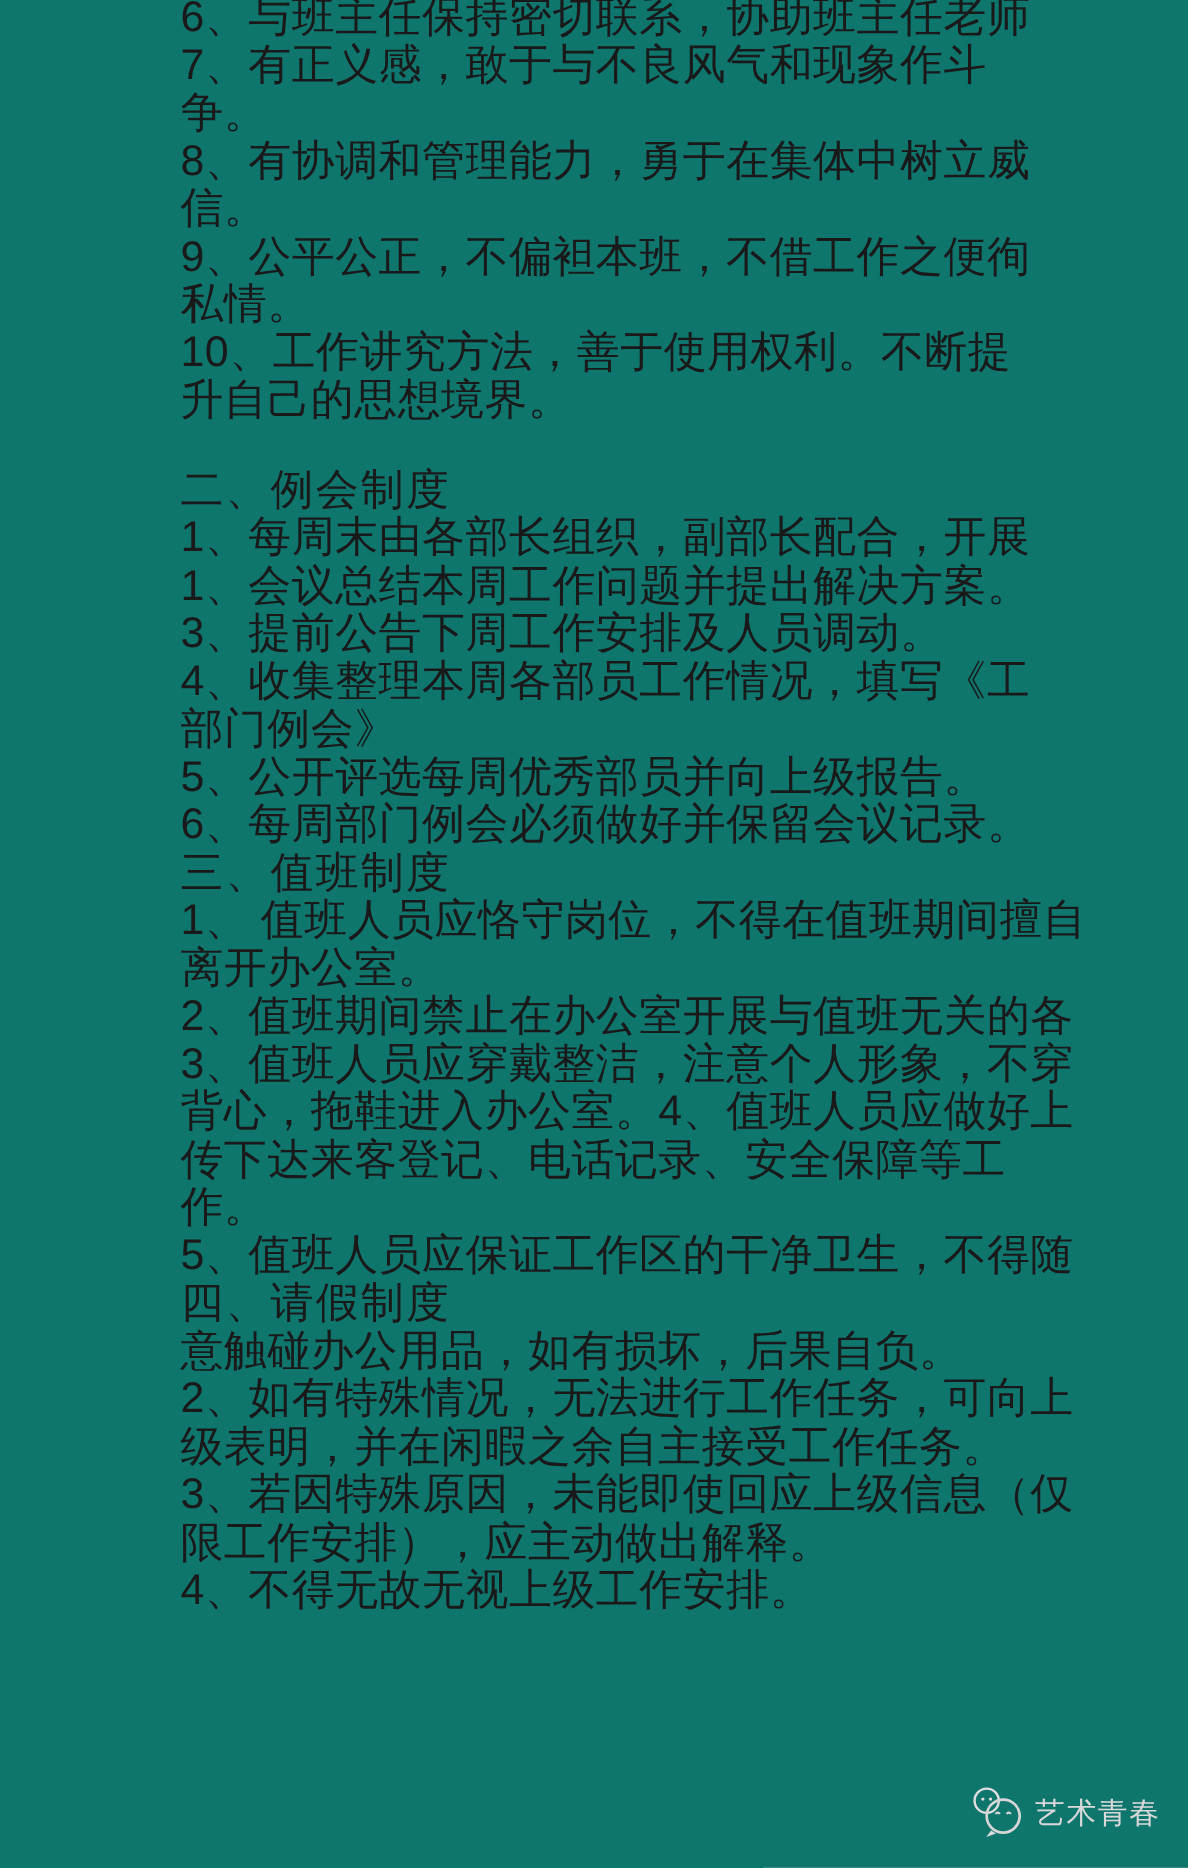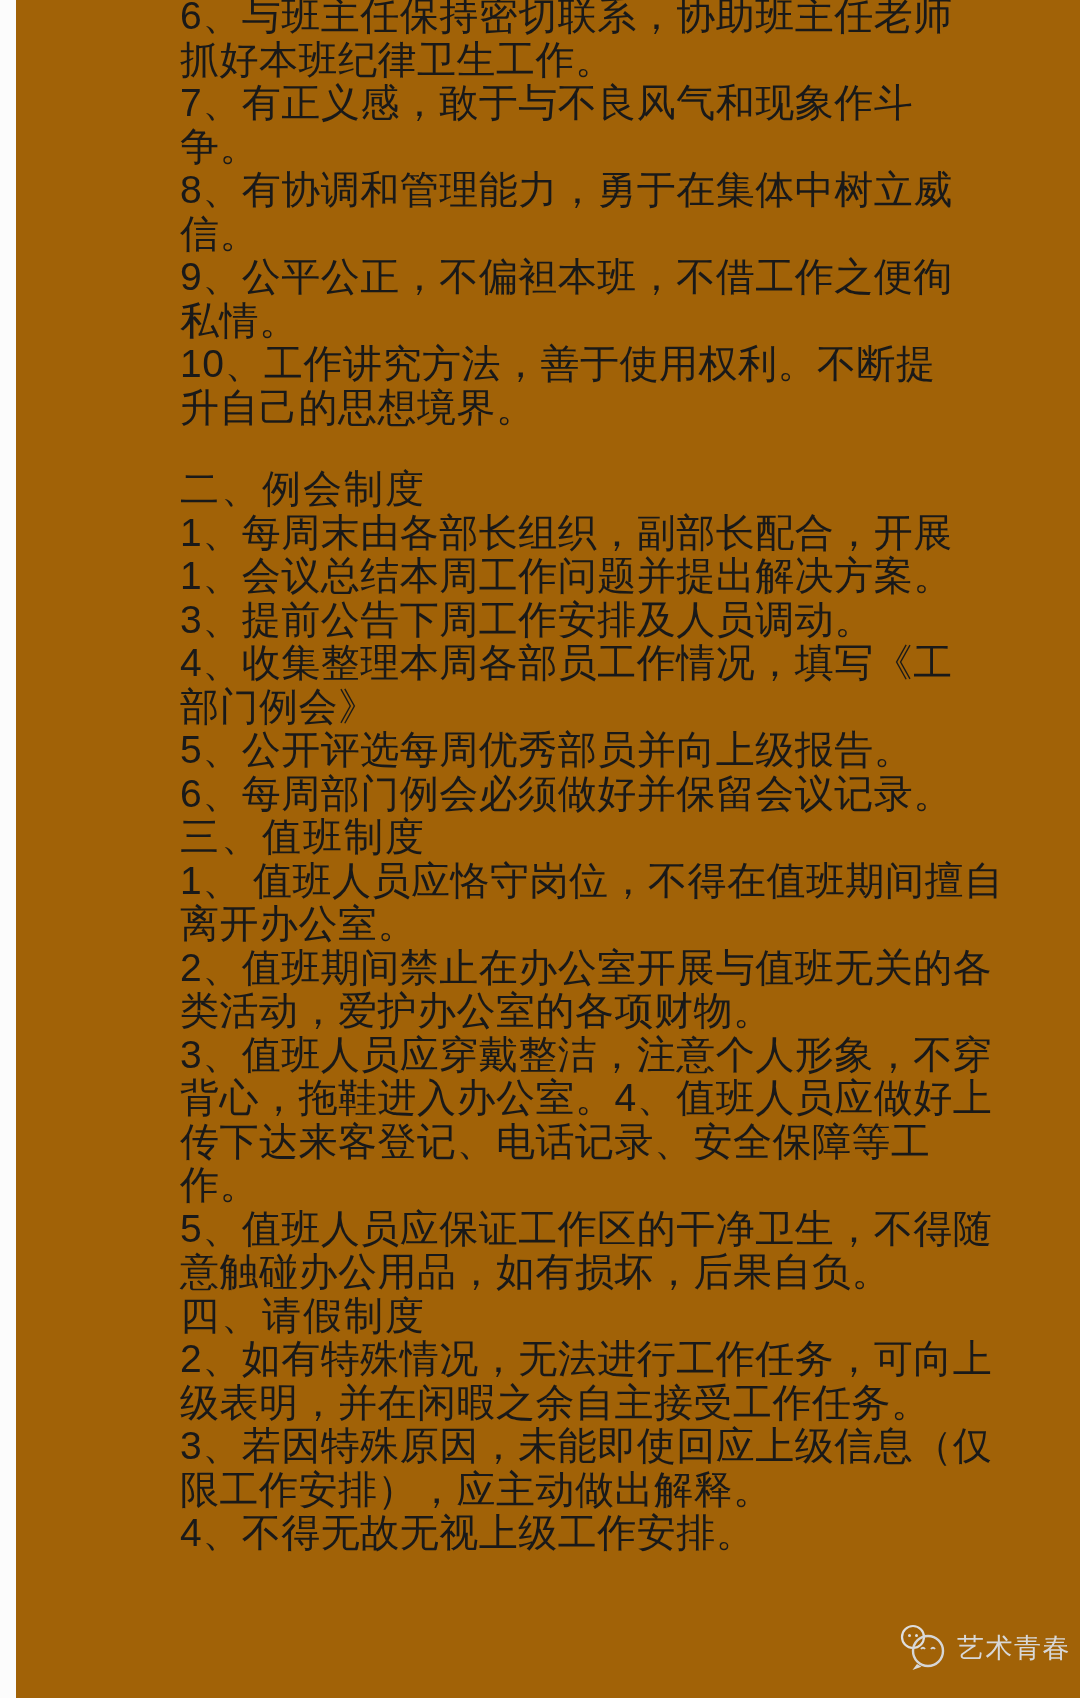--- a/index.html
+++ b/index.html
@@ -10,22 +10,21 @@
     width: 1080px;
     height: 1698px;
     background: #fcfcfc;
     overflow: hidden;
     position: relative;
     font-family: "Liberation Sans", sans-serif;
   }
   .page {
     position: absolute;
     inset: 0;
-    background: #a16207;
-    margin-left: 16px;
+    background: #0f766e;
   }
   .doc {
     position: absolute;
     left: 164px;
     top: -6px;
     color: #191919;
     font-size: 39px;
     line-height: 43.5px;
     letter-spacing: 0.5px;
     white-space: nowrap;
@@ -56,49 +55,47 @@
     display: block;
   }
 </style>
 </head>
 <body>
 
 <div class="page">
 
   <div class="doc" id="doc-lines">
       <div class="line">6、与班主任保持密切联系，协助班主任老师</div>
-      <div class="line">抓好本班纪律卫生工作。</div>
       <div class="line">7、有正义感，敢于与不良风气和现象作斗</div>
       <div class="line">争。</div>
       <div class="line">8、有协调和管理能力，勇于在集体中树立威</div>
       <div class="line">信。</div>
       <div class="line">9、公平公正，不偏袒本班，不借工作之便徇</div>
       <div class="line">私情。</div>
       <div class="line">10、工作讲究方法，善于使用权利。不断提</div>
       <div class="line">升自己的思想境界。</div>
       <div class="line bold gap">二、例会制度</div>
       <div class="line">1、每周末由各部长组织，副部长配合，开展</div>
       <div class="line">1、会议总结本周工作问题并提出解决方案。</div>
       <div class="line">3、提前公告下周工作安排及人员调动。</div>
       <div class="line">4、收集整理本周各部员工作情况，填写《工</div>
       <div class="line">部门例会》</div>
       <div class="line">5、公开评选每周优秀部员并向上级报告。</div>
       <div class="line">6、每周部门例会必须做好并保留会议记录。</div>
       <div class="line bold">三、值班制度</div>
       <div class="line">1、 值班人员应恪守岗位，不得在值班期间擅自</div>
       <div class="line">离开办公室。</div>
       <div class="line">2、值班期间禁止在办公室开展与值班无关的各</div>
-      <div class="line">类活动，爱护办公室的各项财物。</div>
       <div class="line">3、值班人员应穿戴整洁，注意个人形象，不穿</div>
       <div class="line">背心，拖鞋进入办公室。4、值班人员应做好上</div>
       <div class="line">传下达来客登记、电话记录、安全保障等工</div>
       <div class="line">作。</div>
       <div class="line">5、值班人员应保证工作区的干净卫生，不得随</div>
+      <div class="line bold">四、请假制度</div>
       <div class="line">意触碰办公用品，如有损坏，后果自负。</div>
-      <div class="line bold">四、请假制度</div>
       <div class="line">2、如有特殊情况，无法进行工作任务，可向上</div>
       <div class="line">级表明，并在闲暇之余自主接受工作任务。</div>
       <div class="line">3、若因特殊原因，未能即使回应上级信息（仅</div>
       <div class="line">限工作安排），应主动做出解释。</div>
       <div class="line">4、不得无故无视上级工作安排。</div>
     </div>
 
   <div class="watermark">
     <svg class="logo" width="52" height="52" viewBox="0 0 52 52" aria-hidden="true">
       <circle cx="15" cy="15" r="11" fill="none" stroke="#dedede" stroke-width="2.2"></circle>

